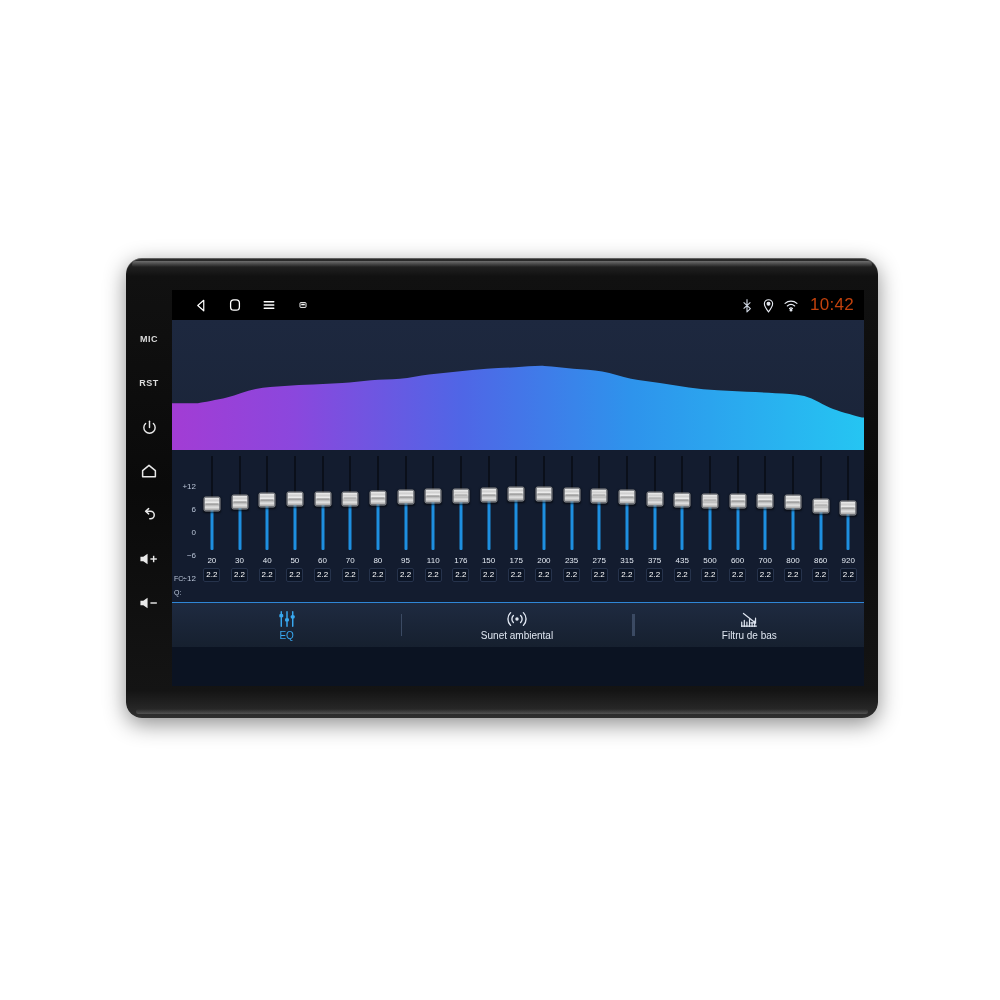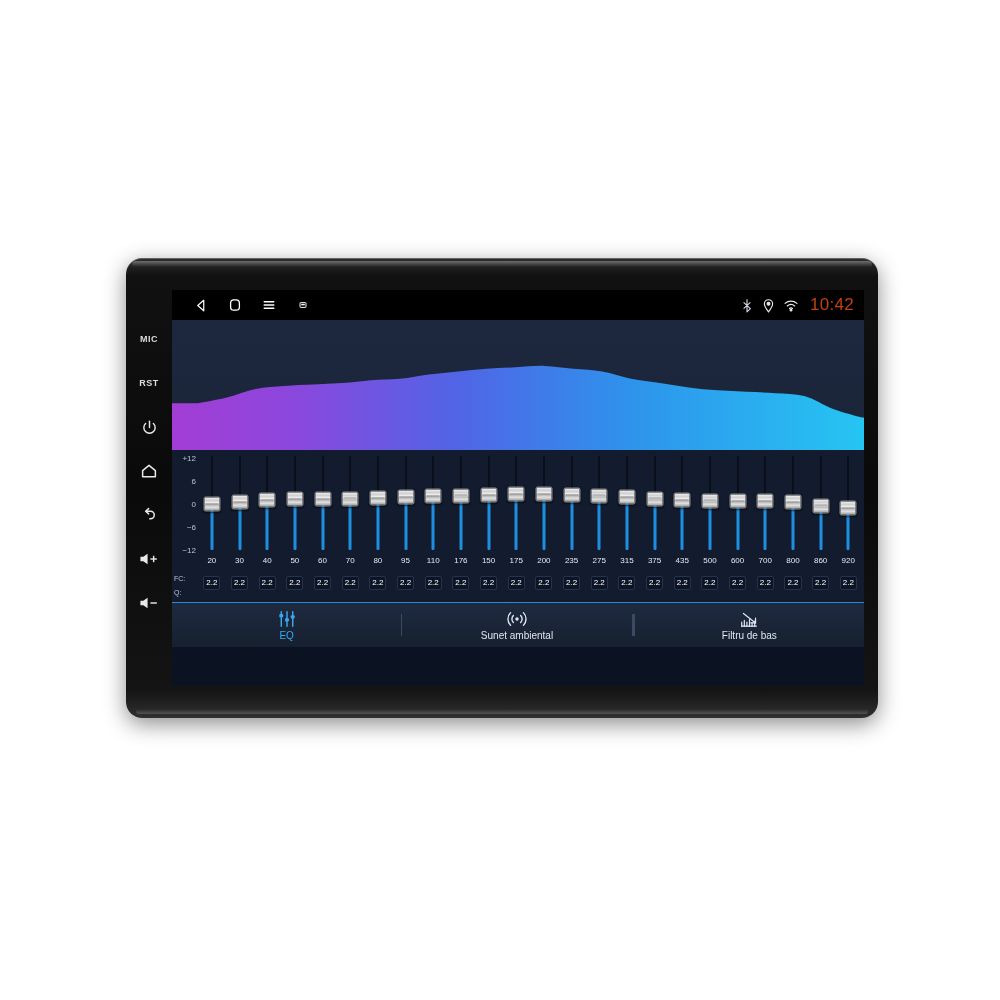--- a/index.html
+++ b/index.html
@@ -91,21 +91,21 @@
   
   #sliderarea{
     height:152px;position:relative;
     background:#131c2f;
     display:flex;
   }
   #scale{
     width:26px;position:relative;flex:none;
     font-size:8px;color:#b9c4d6;
   }
-  #scale span{position:absolute;right:2px;transform:translateY(-50%);}
+  #scale span{position:absolute;right:2px;transform:translateY(-50%);margin-top:28px;}
   #bands{
     flex:1;display:flex;align-items:stretch;
     padding-right:2px;box-sizing:border-box;
   }
   .band{
     flex:1;display:flex;flex-direction:column;align-items:center;
     position:relative;
   }
   .sliderwrap{
     position:relative;width:100%;height:104px;
@@ -129,21 +129,21 @@
     border:1px solid #8d8d8d;box-sizing:border-box;
   }
   .thumb:after{
     content:"";position:absolute;left:1px;right:1px;top:45%;height:1px;
     background:rgba(80,80,80,.55);
   }
   .fc{font-size:8px;color:#e3e9f2;height:13px;line-height:13px;}
   .q{
     font-size:8px;color:#ffffff;
     background:#0c1526;border:1px solid #26334c;border-radius:2px;
-    padding:0 2px;margin-top:9px;line-height:12px;
+    padding:0 2px;margin-top:1px;line-height:12px;
   }
   #rowlabels{
     position:absolute;left:2px;bottom:2px;width:24px;
     font-size:7px;color:#b9c4d6;
   }
   #rowlabels div{height:14px;line-height:14px;}
 
   
   #tabbar{
     height:44px;

